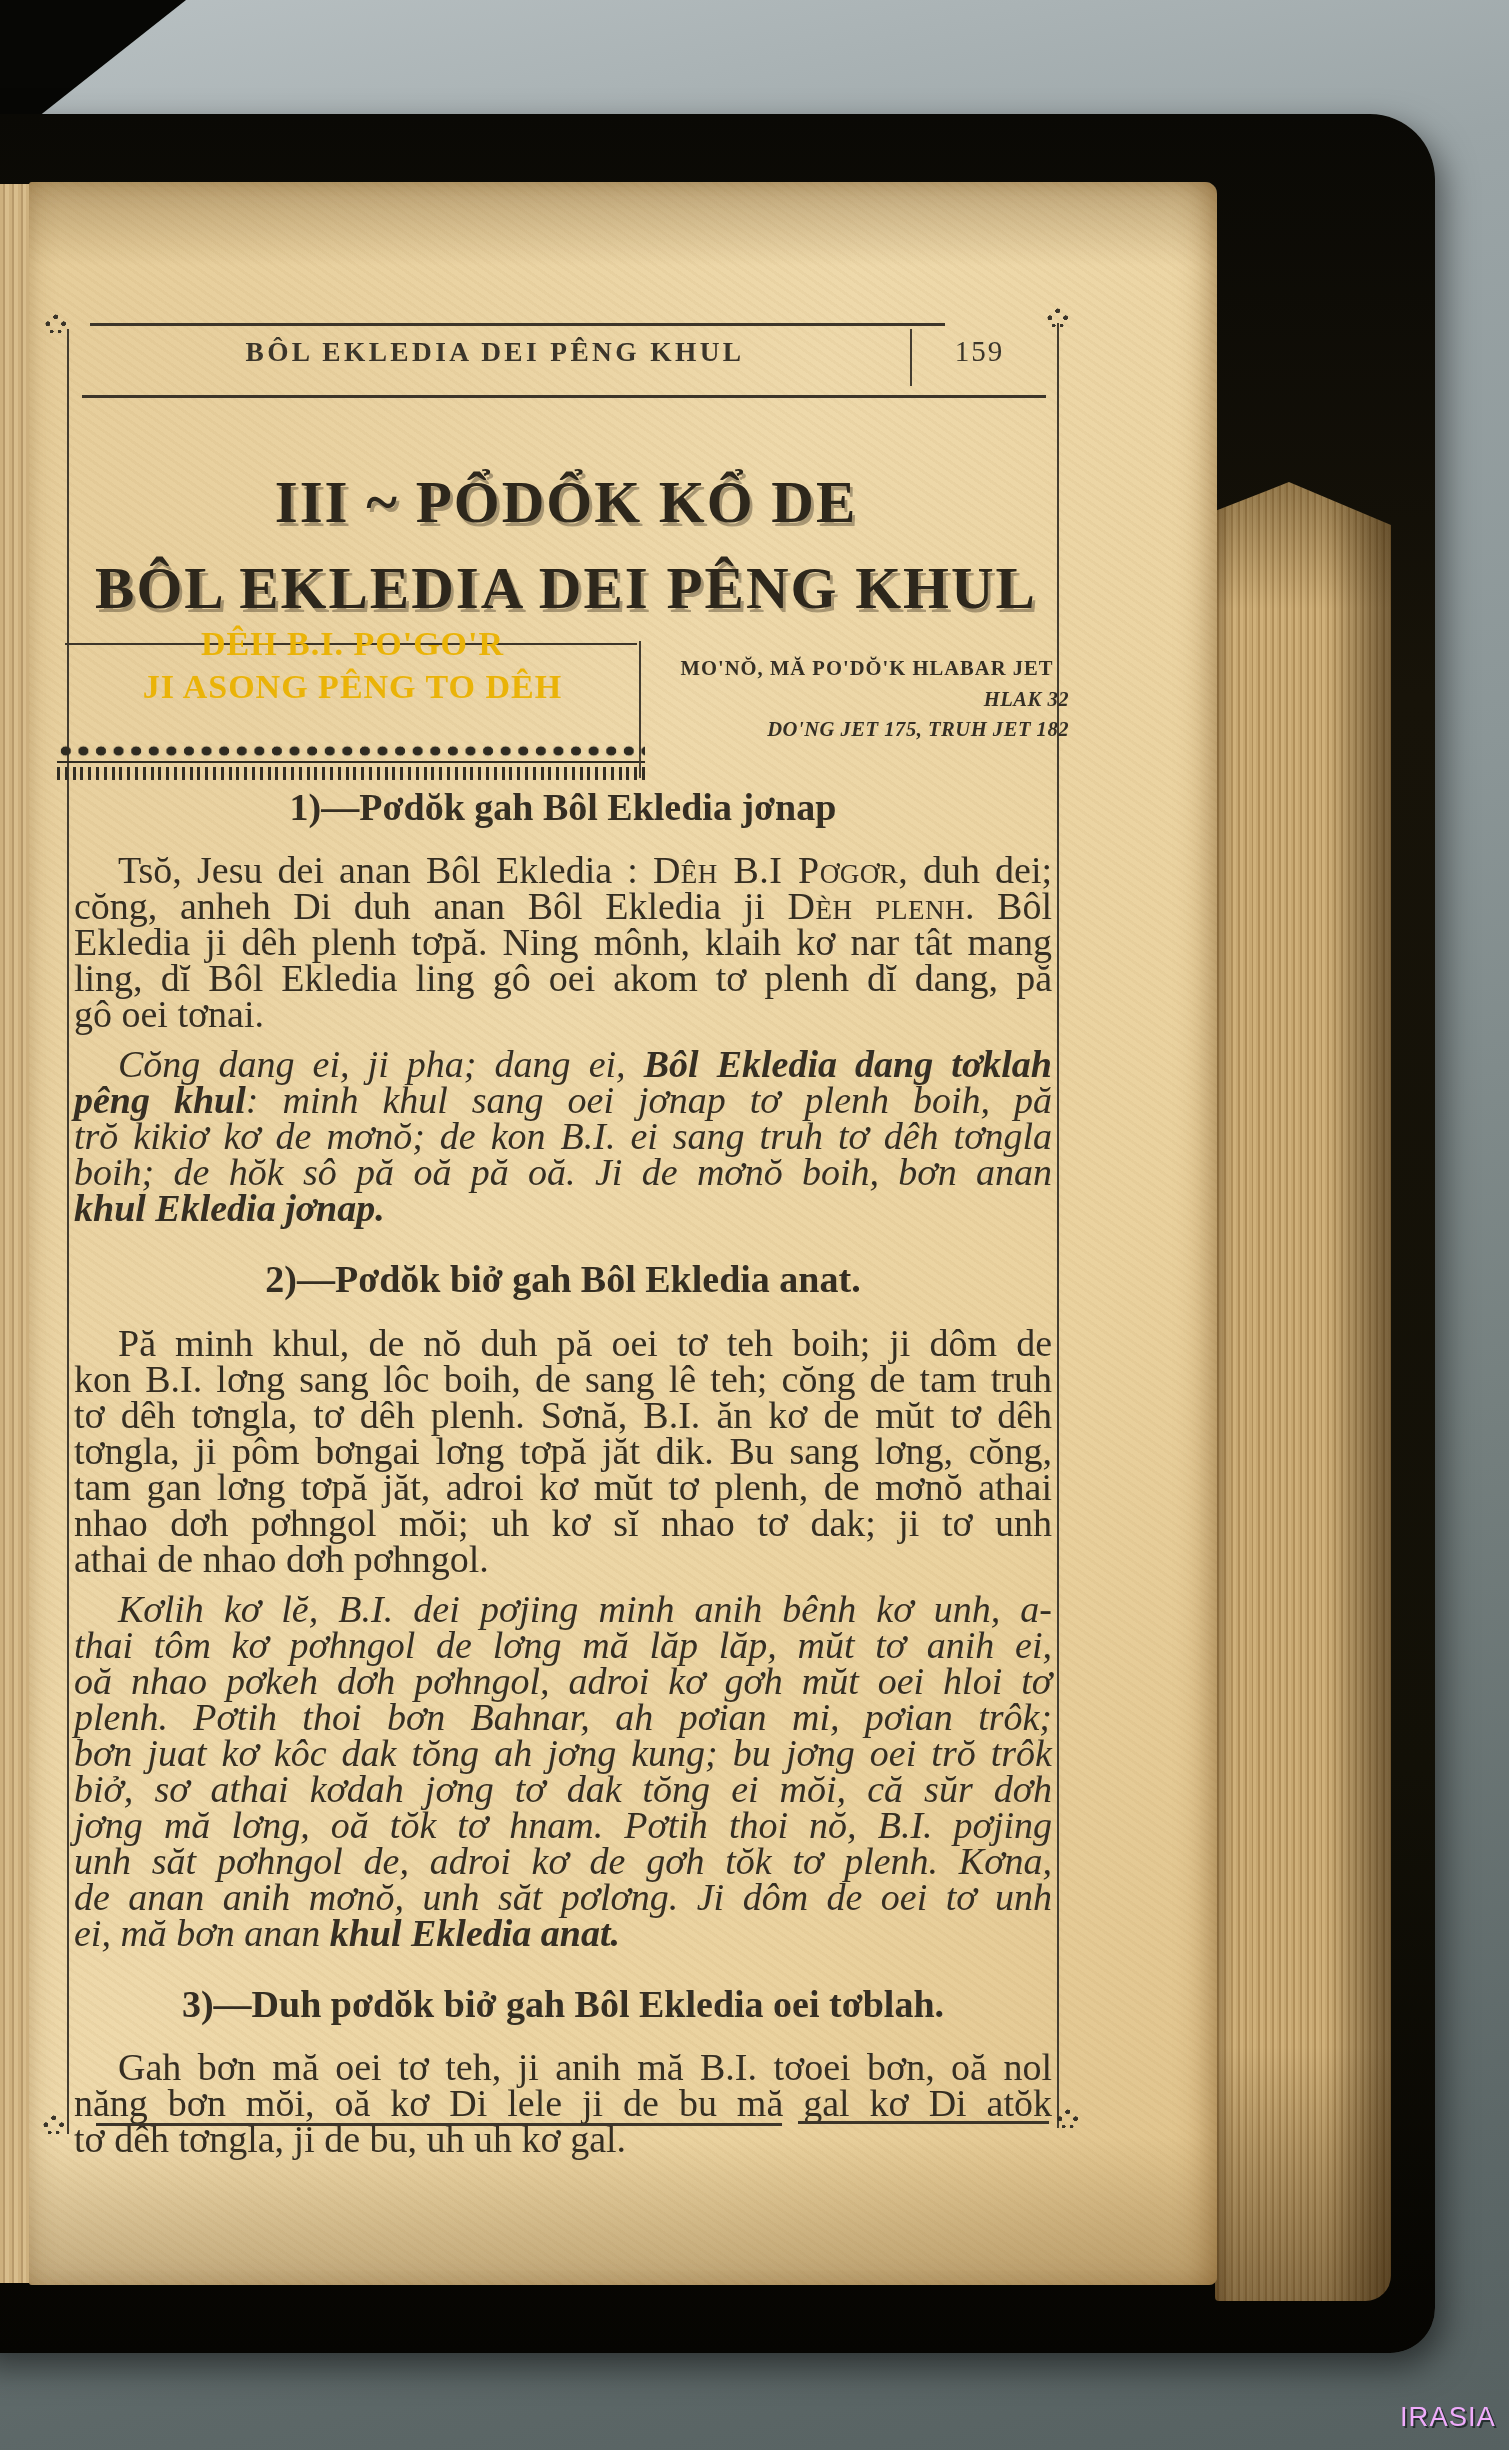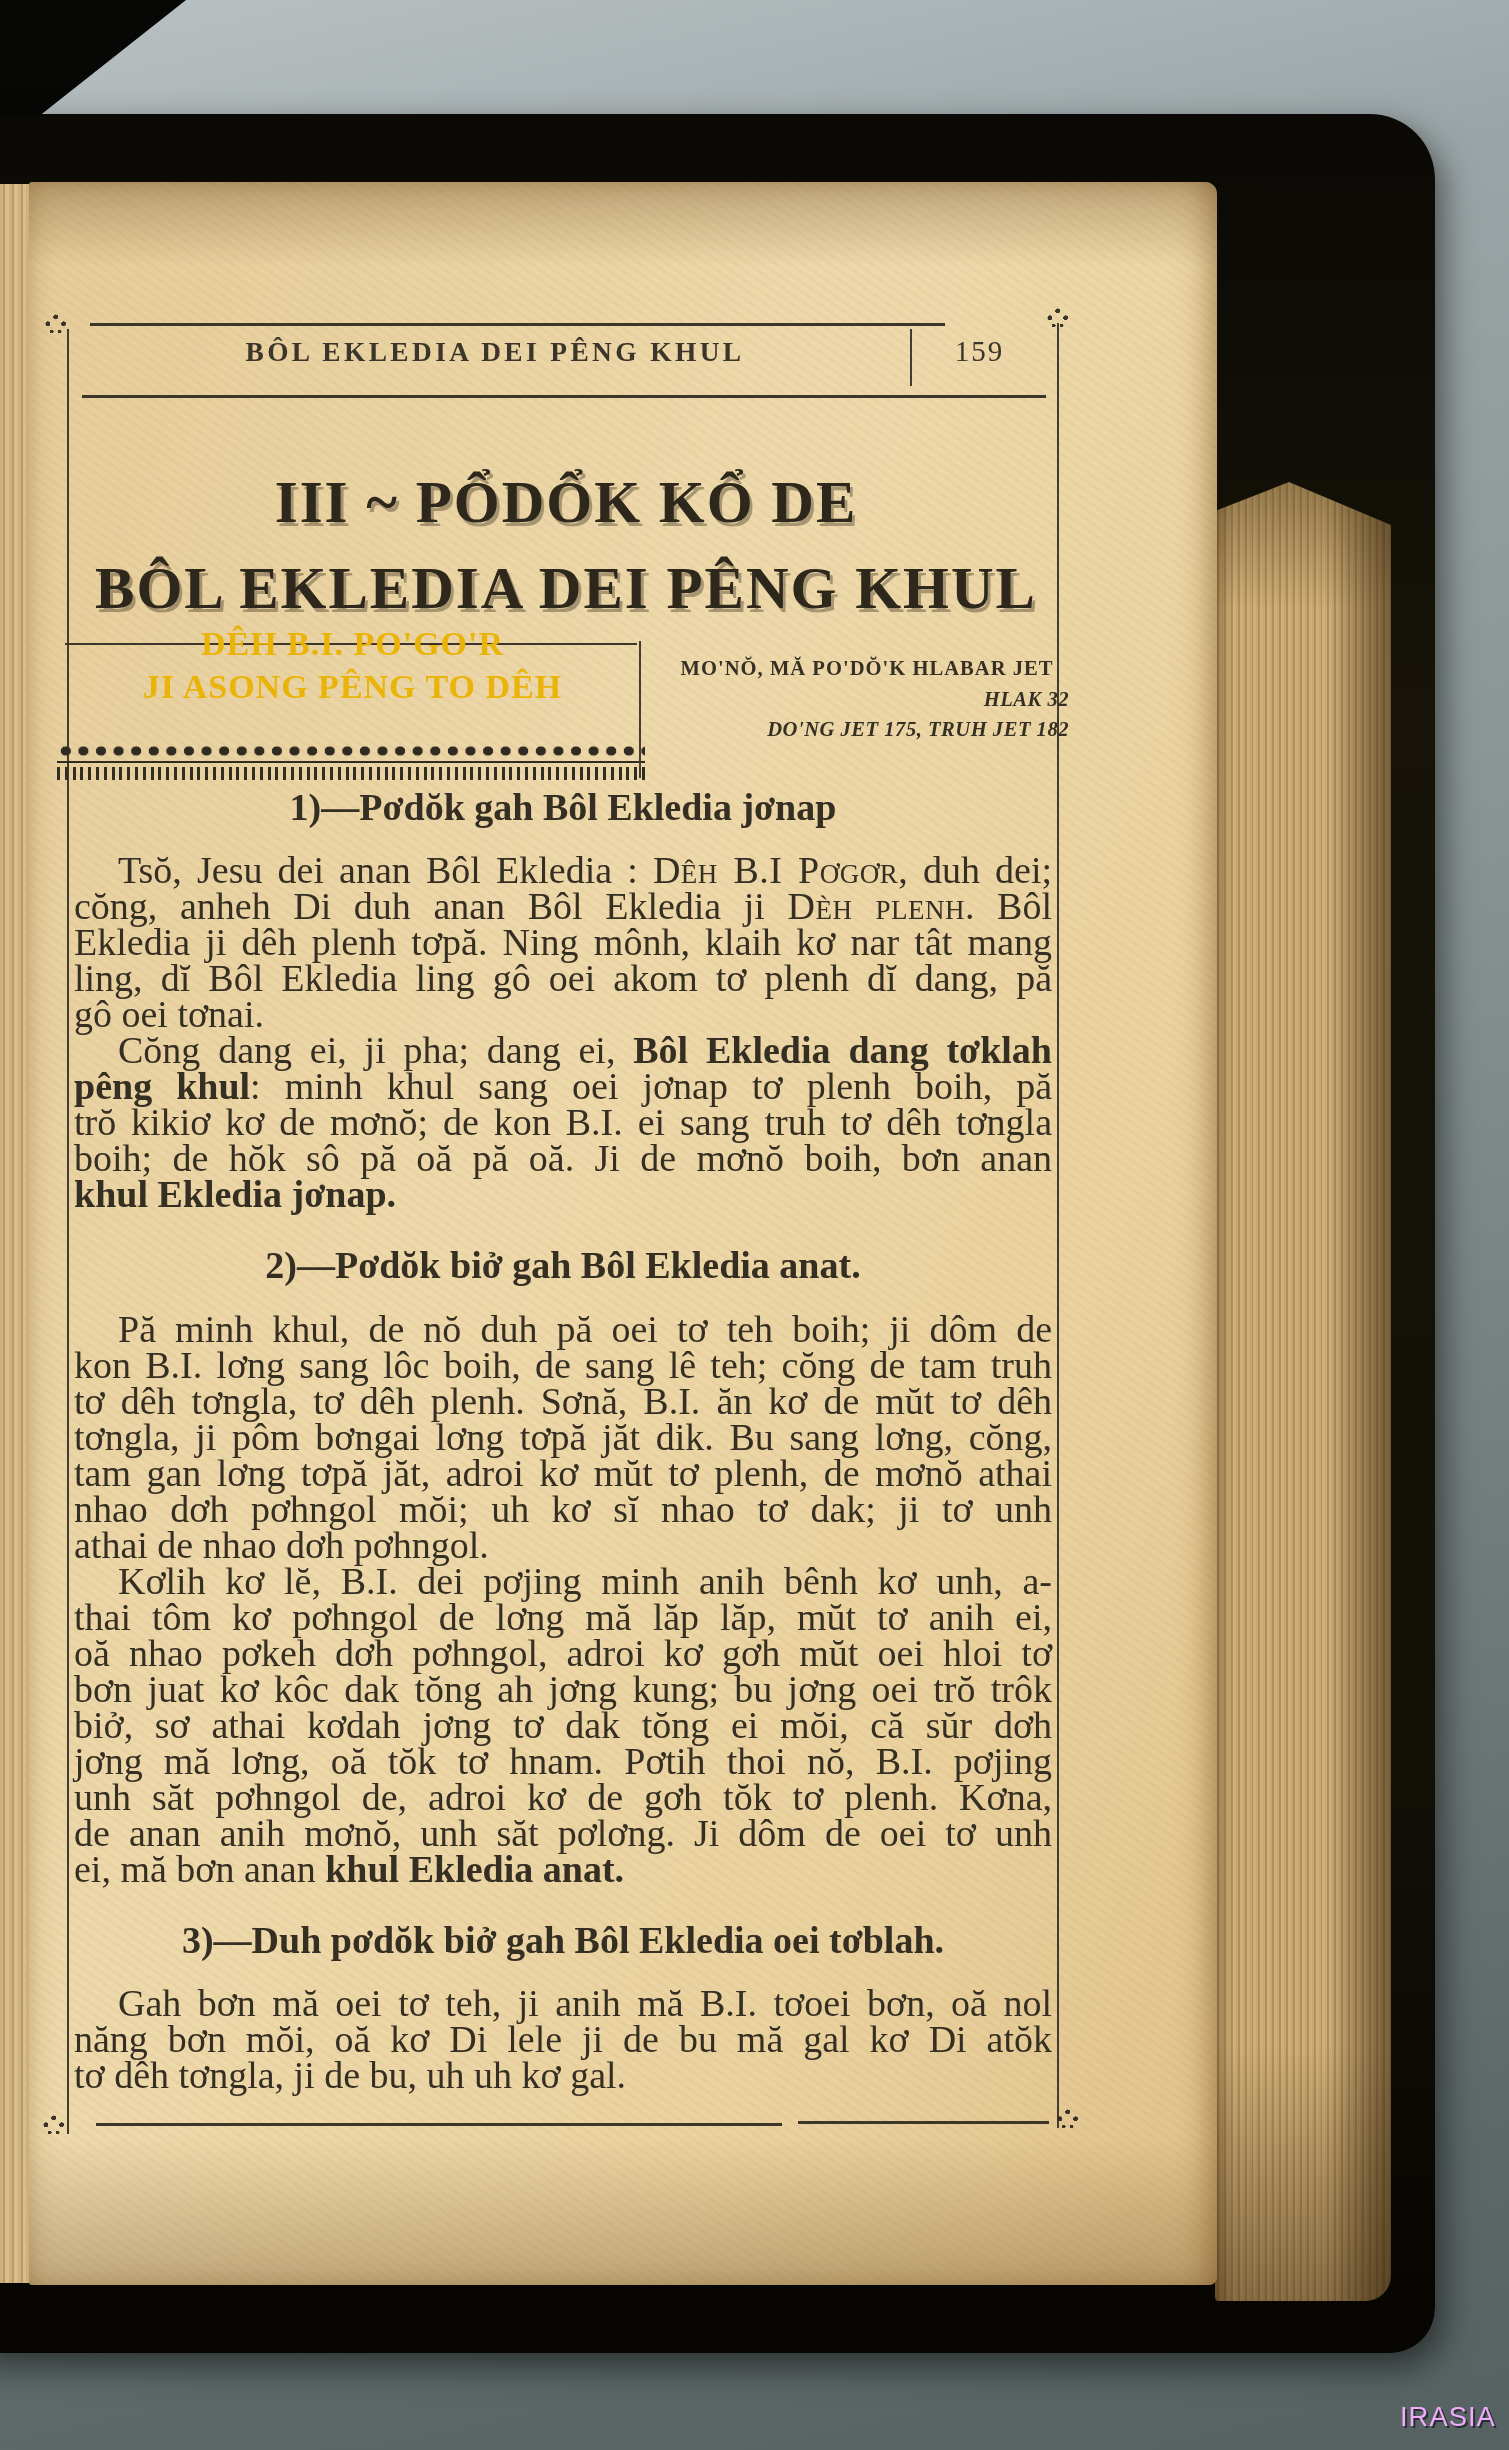--- a/index.html
+++ b/index.html
@@ -85,21 +85,21 @@
   .intro-right{position:absolute;left:665px;top:653px;width:404px;text-align:center;color:#352f24;}
   .ir1{font-size:20.6px;font-weight:bold;letter-spacing:1px;line-height:31px;}
   .ir2,.ir3{font-size:20.6px;font-weight:bold;font-style:italic;line-height:30px;letter-spacing:0.5px;text-align:right;}
 
   
   .body-text{position:absolute;left:74px;top:784px;width:978px;color:#352e22;
         font-size:38px;line-height:36px;}
   .sec-h{text-align:center;font-weight:bold;margin-top:35px;height:36px;}
   .sec-h:first-child{margin-top:4.9px;}
   .para{margin-top:27.4px;}
-  .para + .para{margin-top:0;}
+  .para + .para{margin-top:14px;font-style:italic;}
   .ln{text-align:justify;text-align-last:justify;white-space:normal;}
   .ln.last{text-align-last:left;}
   .ln.first{text-indent:44px;}
   .b{font-weight:bold;}
   .sc{font-variant:small-caps;letter-spacing:0.5px;}
 
   
   .watermark{position:absolute;left:1400px;top:2401px;font-family:"Liberation Sans",sans-serif;
         font-size:27.4px;letter-spacing:1px;color:#f0abfc;text-shadow:2px 2px 0 #272f30;}
 </style>
@@ -167,20 +167,21 @@
         <div class="ln"><span>tơ dêh tơngla, tơ dêh plenh. Sơnă, B.I. ăn kơ de mŭt tơ dêh</span></div>
         <div class="ln"><span>tơngla, ji pôm bơngai lơng tơpă jăt dik. Bu sang lơng, cŏng,</span></div>
         <div class="ln"><span>tam gan lơng tơpă jăt, adroi kơ mŭt tơ plenh, de mơnŏ athai</span></div>
         <div class="ln"><span>nhao dơh pơhngol mŏi; uh kơ sĭ nhao tơ dak; ji tơ unh</span></div>
         <div class="ln last"><span>athai de nhao dơh pơhngol.</span></div>
       </div>
       <div class="para">
         <div class="ln first"><span>Kơlih kơ lĕ, B.I. dei pơjing minh anih bênh kơ unh, a-</span></div>
         <div class="ln"><span>thai tôm kơ pơhngol de lơng mă lăp lăp, mŭt tơ anih ei,</span></div>
         <div class="ln"><span>oă nhao pơkeh dơh pơhngol, adroi kơ gơh mŭt oei hloi tơ</span></div>
+        <div class="ln"><span>plenh. Pơtih thoi bơn Bahnar, ah pơian mi, pơian trôk;</span></div>
         <div class="ln"><span>bơn juat kơ kôc dak tŏng ah jơng kung; bu jơng oei trŏ trôk</span></div>
         <div class="ln"><span>biở, sơ athai kơdah jơng tơ dak tŏng ei mŏi, că sŭr dơh</span></div>
         <div class="ln"><span>jơng mă lơng, oă tŏk tơ hnam. Pơtih thoi nŏ, B.I. pơjing</span></div>
         <div class="ln"><span>unh săt pơhngol de, adroi kơ de gơh tŏk tơ plenh. Kơna,</span></div>
         <div class="ln"><span>de anan anih mơnŏ, unh săt pơlơng. Ji dôm de oei tơ unh</span></div>
         <div class="ln last"><span>ei, mă bơn anan </span><span class="b">khul Ekledia anat.</span></div>
       </div>
       <div class="sec-h">3)—Duh pơdŏk biở gah Bôl Ekledia oei tơblah.</div>
       <div class="para">
         <div class="ln first"><span>Gah bơn mă oei tơ teh, ji anih mă B.I. tơoei bơn, oă nol</span></div>

